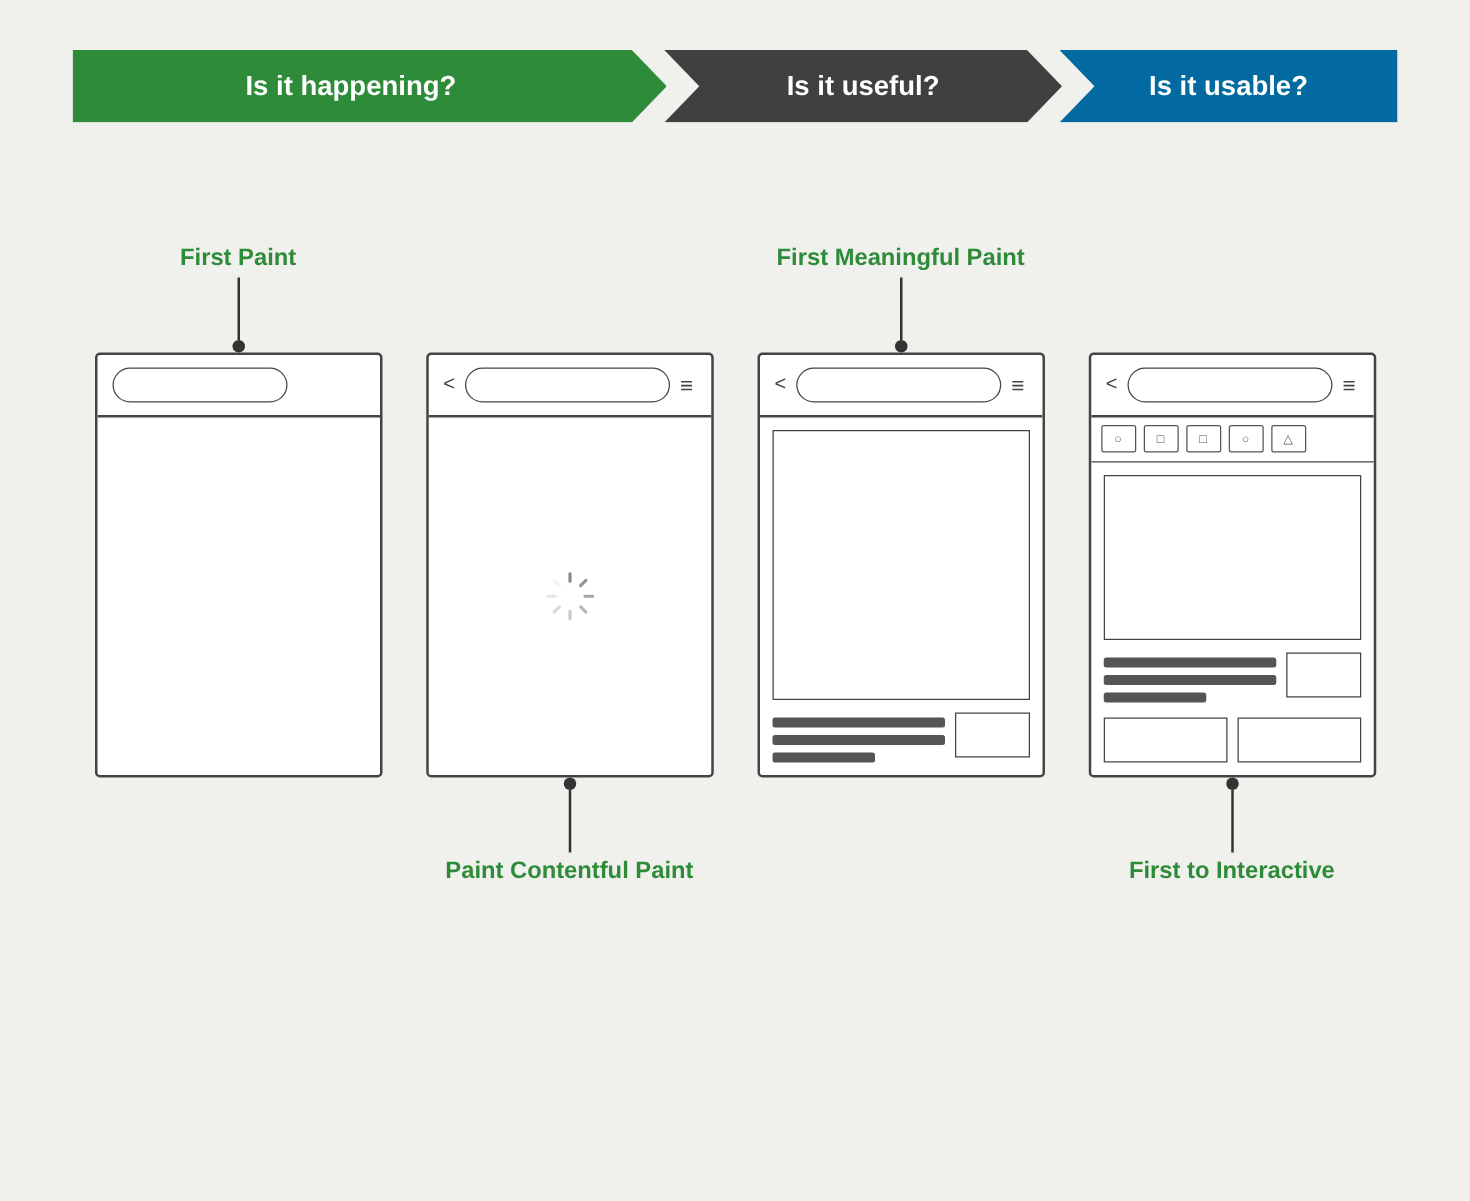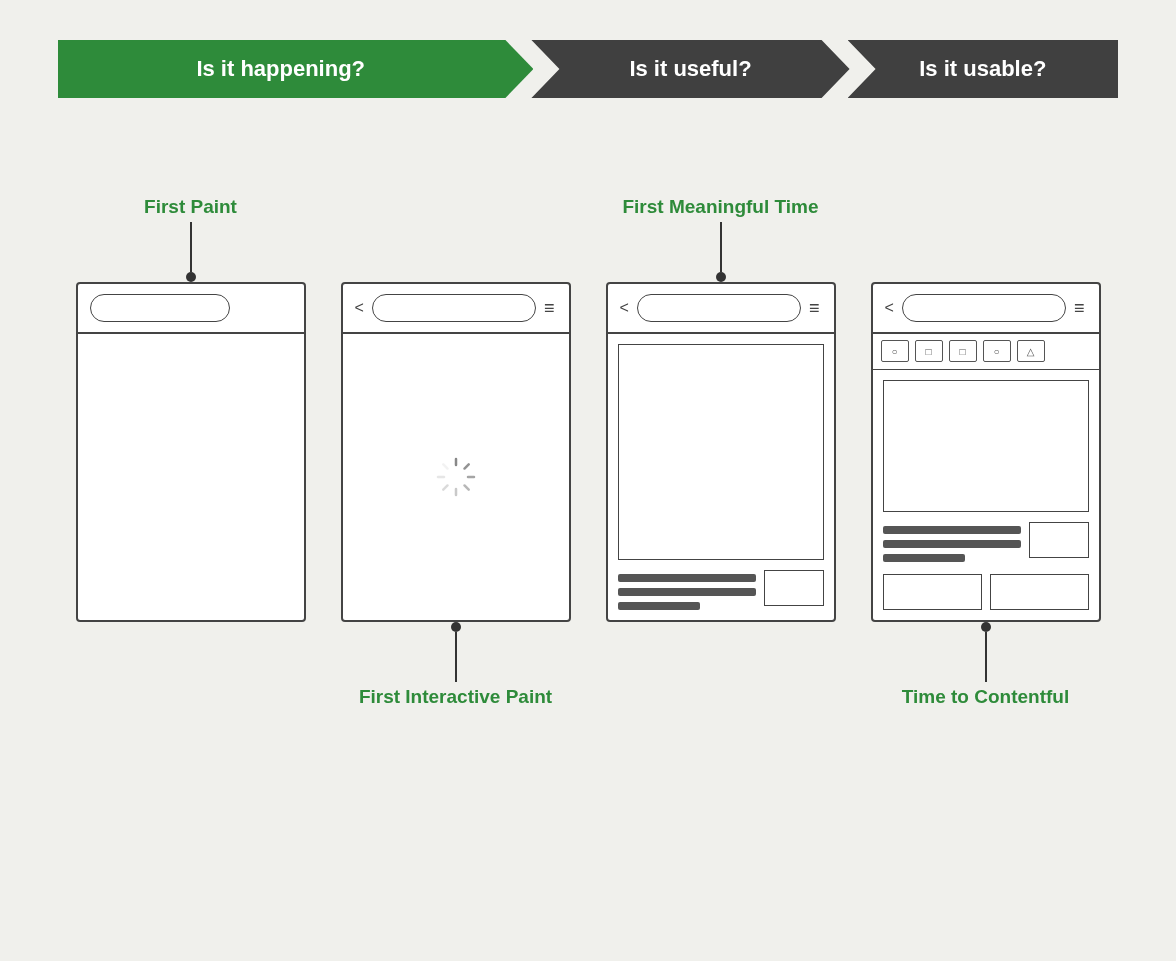--- a/index.html
+++ b/index.html
@@ -44,21 +44,21 @@
     }
 
     .chevron-2 {
       background: #404040;
       flex: 1;
       clip-path: polygon(0 0, calc(100% - 28px) 0, 100% 50%, calc(100% - 28px) 100%, 0 100%, 28px 50%);
       margin-left: -2px;
     }
 
     .chevron-3 {
-      background: #404040;
+      background: #0369a1;
       flex: 0.85;
       clip-path: polygon(0 0, 100% 0, 100% 100%, 0 100%, 28px 50%);
       margin-left: -2px;
     }
 
     
     .diagram {
       display: flex;
       align-items: flex-start;
       width: 100%;
@@ -372,25 +372,25 @@
           </svg>
         </div>
       </div>
     </div>
 
     <div class="connector-bottom">
       <div class="dot"></div>
       <div class="line"></div>
       <div class="tick"></div>
     </div>
-    <div class="label-bottom">First Interactive Paint</div>
+    <div class="label-bottom">Paint Contentful Paint</div>
   </div>
 
   <div class="phone-col">
-    <div class="label-top">First Meaningful Time</div>
+    <div class="label-top">First Meaningful Paint</div>
 
     <div class="connector-top">
       <div class="tick"></div>
       <div class="line"></div>
       <div class="dot"></div>
     </div>
 
     <div class="phone">
       <div class="phone-header">
         <span class="phone-nav-left">&lt;</span>
@@ -447,16 +447,16 @@
           <div class="phone-action-btn"></div>
         </div>
       </div>
     </div>
 
     <div class="connector-bottom">
       <div class="dot"></div>
       <div class="line"></div>
       <div class="tick"></div>
     </div>
-    <div class="label-bottom">Time to Contentful</div>
+    <div class="label-bottom">First to Interactive</div>
   </div>
 
 </div>
 
 </body></html>

